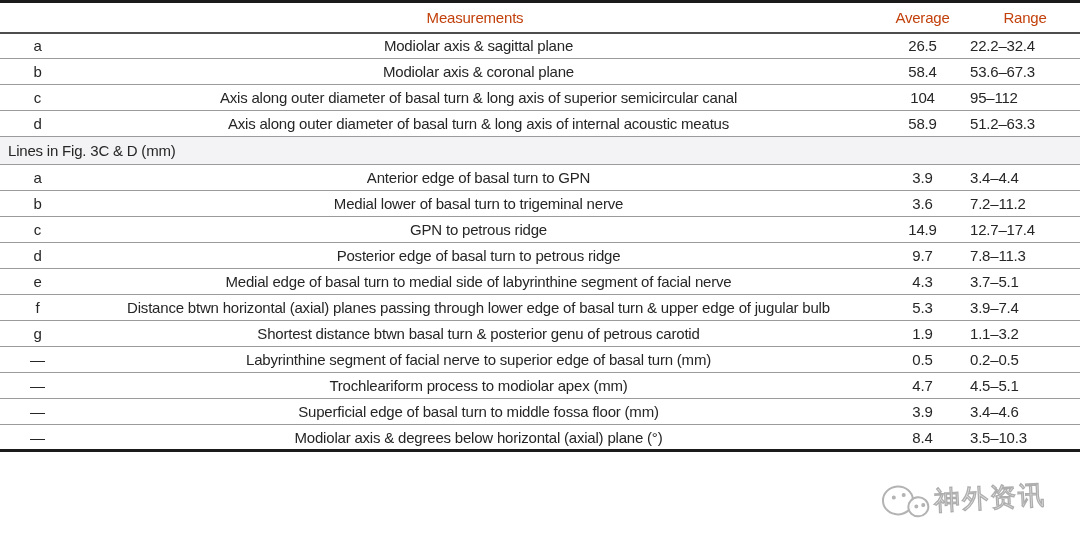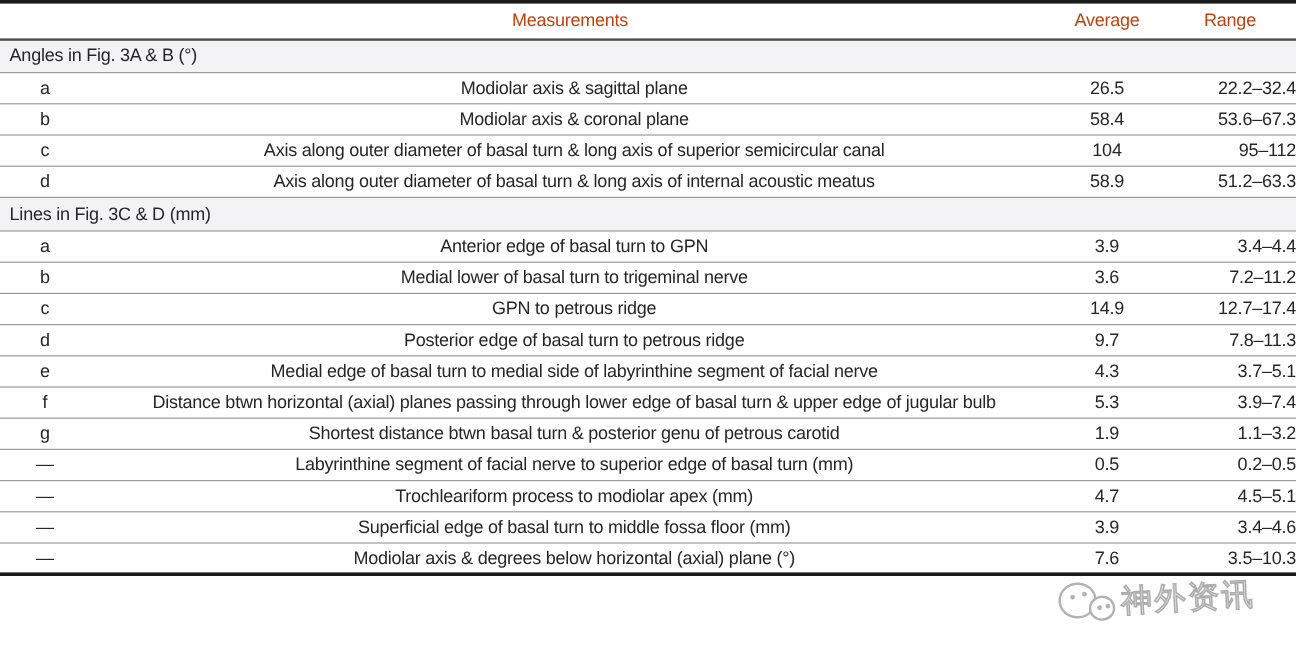--- a/index.html
+++ b/index.html
@@ -48,21 +48,21 @@
     background:#f3f3f5;
     text-align:left;
     padding-left:8px;
     height:28px;
   }
   tbody tr:last-child td { border-bottom:none; }
 
   td.c-key    { text-align:center; }
   td.c-label  { text-align:center; padding-left:7px; }
   td.c-average{ text-align:center; }
-  td.c-range  { text-align:right; }
+  td.c-range  { text-align:left; }
 
   .footnote {
     font-size:13.5px;
     letter-spacing:-0.2px;
     color:#2e2e2e;
     padding:7px 0 0 8px;
   }
 
   
   .watermark {
@@ -109,23 +109,20 @@
     </colgroup>
     <thead>
       <tr>
         <th></th>
         <th>Measurements</th>
         <th>Average</th>
         <th>Range</th>
       </tr>
     </thead>
     <tbody>
-        <tr class="section">
-          <td colspan="4">Angles in Fig. 3A &amp; B (°)</td>
-        </tr>
         <tr>
           <td class="c-key">a</td>
           <td class="c-label">Modiolar axis &amp; sagittal plane</td>
           <td class="c-average">26.5</td>
           <td class="c-range">22.2–32.4</td>
         </tr>
         <tr>
           <td class="c-key">b</td>
           <td class="c-label">Modiolar axis &amp; coronal plane</td>
           <td class="c-average">58.4</td>
@@ -202,21 +199,21 @@
         </tr>
         <tr>
           <td class="c-key">—</td>
           <td class="c-label">Superficial edge of basal turn to middle fossa floor (mm)</td>
           <td class="c-average">3.9</td>
           <td class="c-range">3.4–4.6</td>
         </tr>
         <tr>
           <td class="c-key">—</td>
           <td class="c-label">Modiolar axis &amp; degrees below horizontal (axial) plane (°)</td>
-          <td class="c-average">7.6</td>
+          <td class="c-average">8.4</td>
           <td class="c-range">3.5–10.3</td>
         </tr>
       </tbody>
   </table>
 
 
   <div class="watermark">
     <div class="wm-bubbles">
       <span class="bubble big">
           <i class="eye e1"></i>

